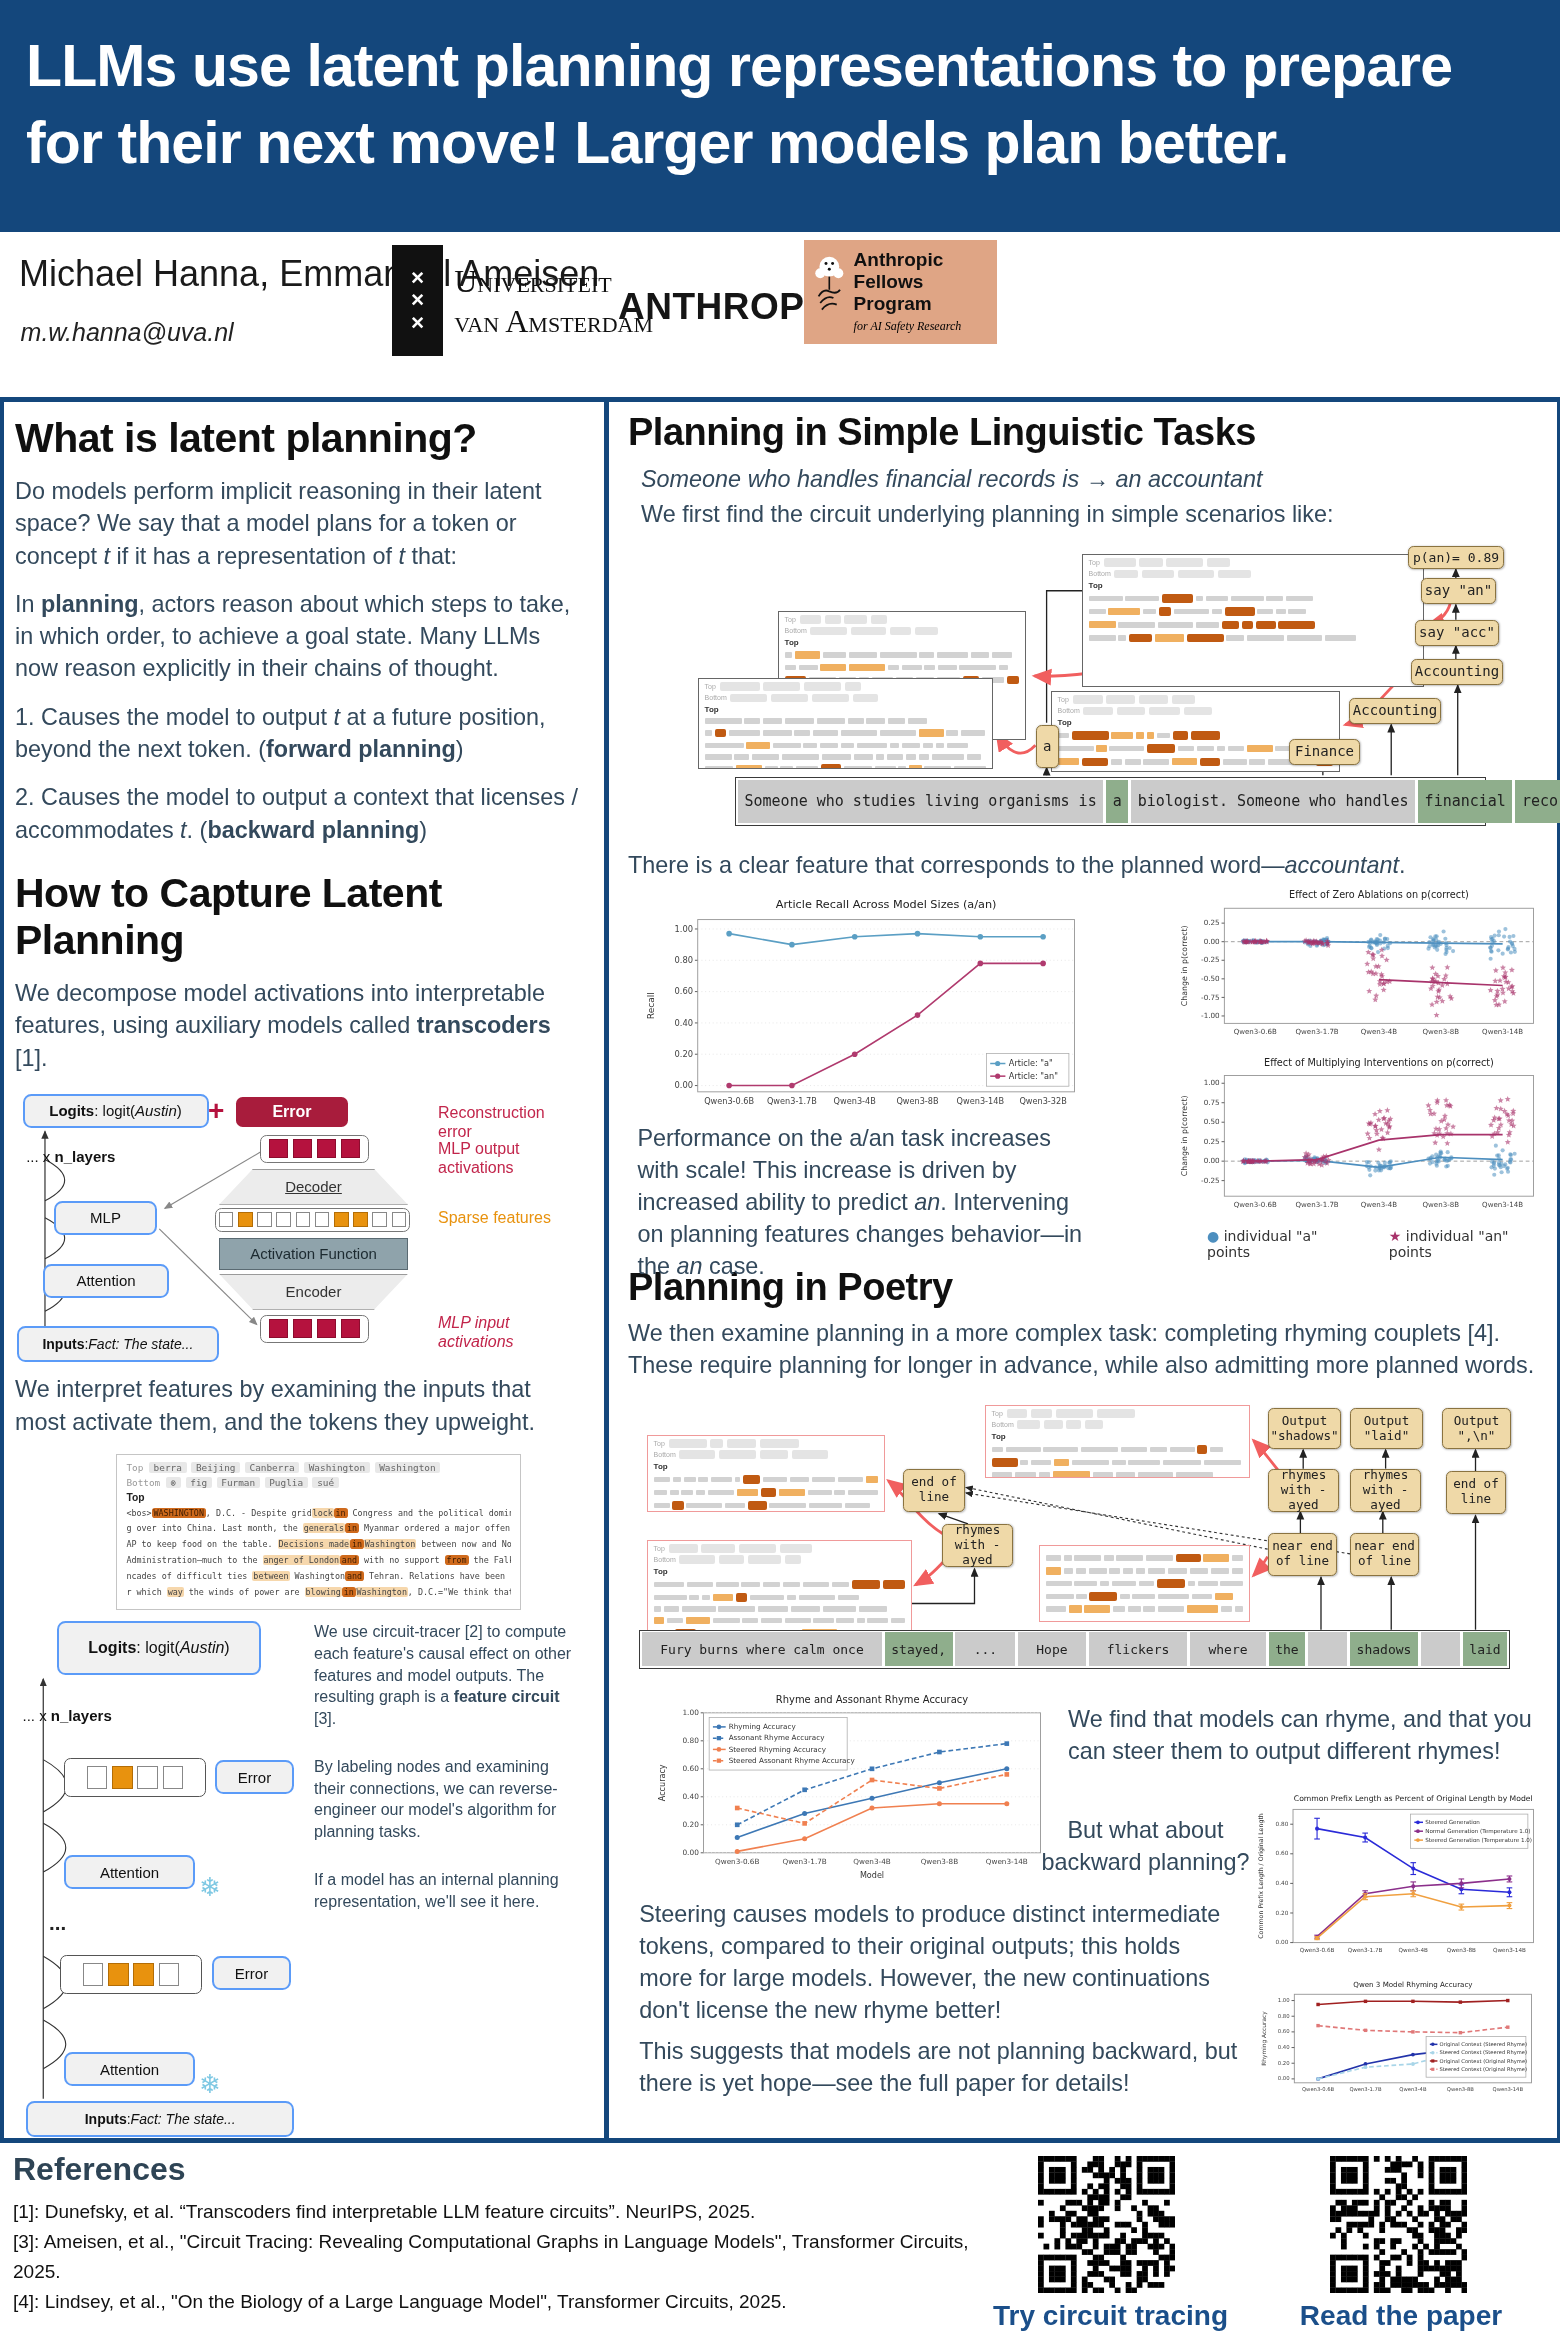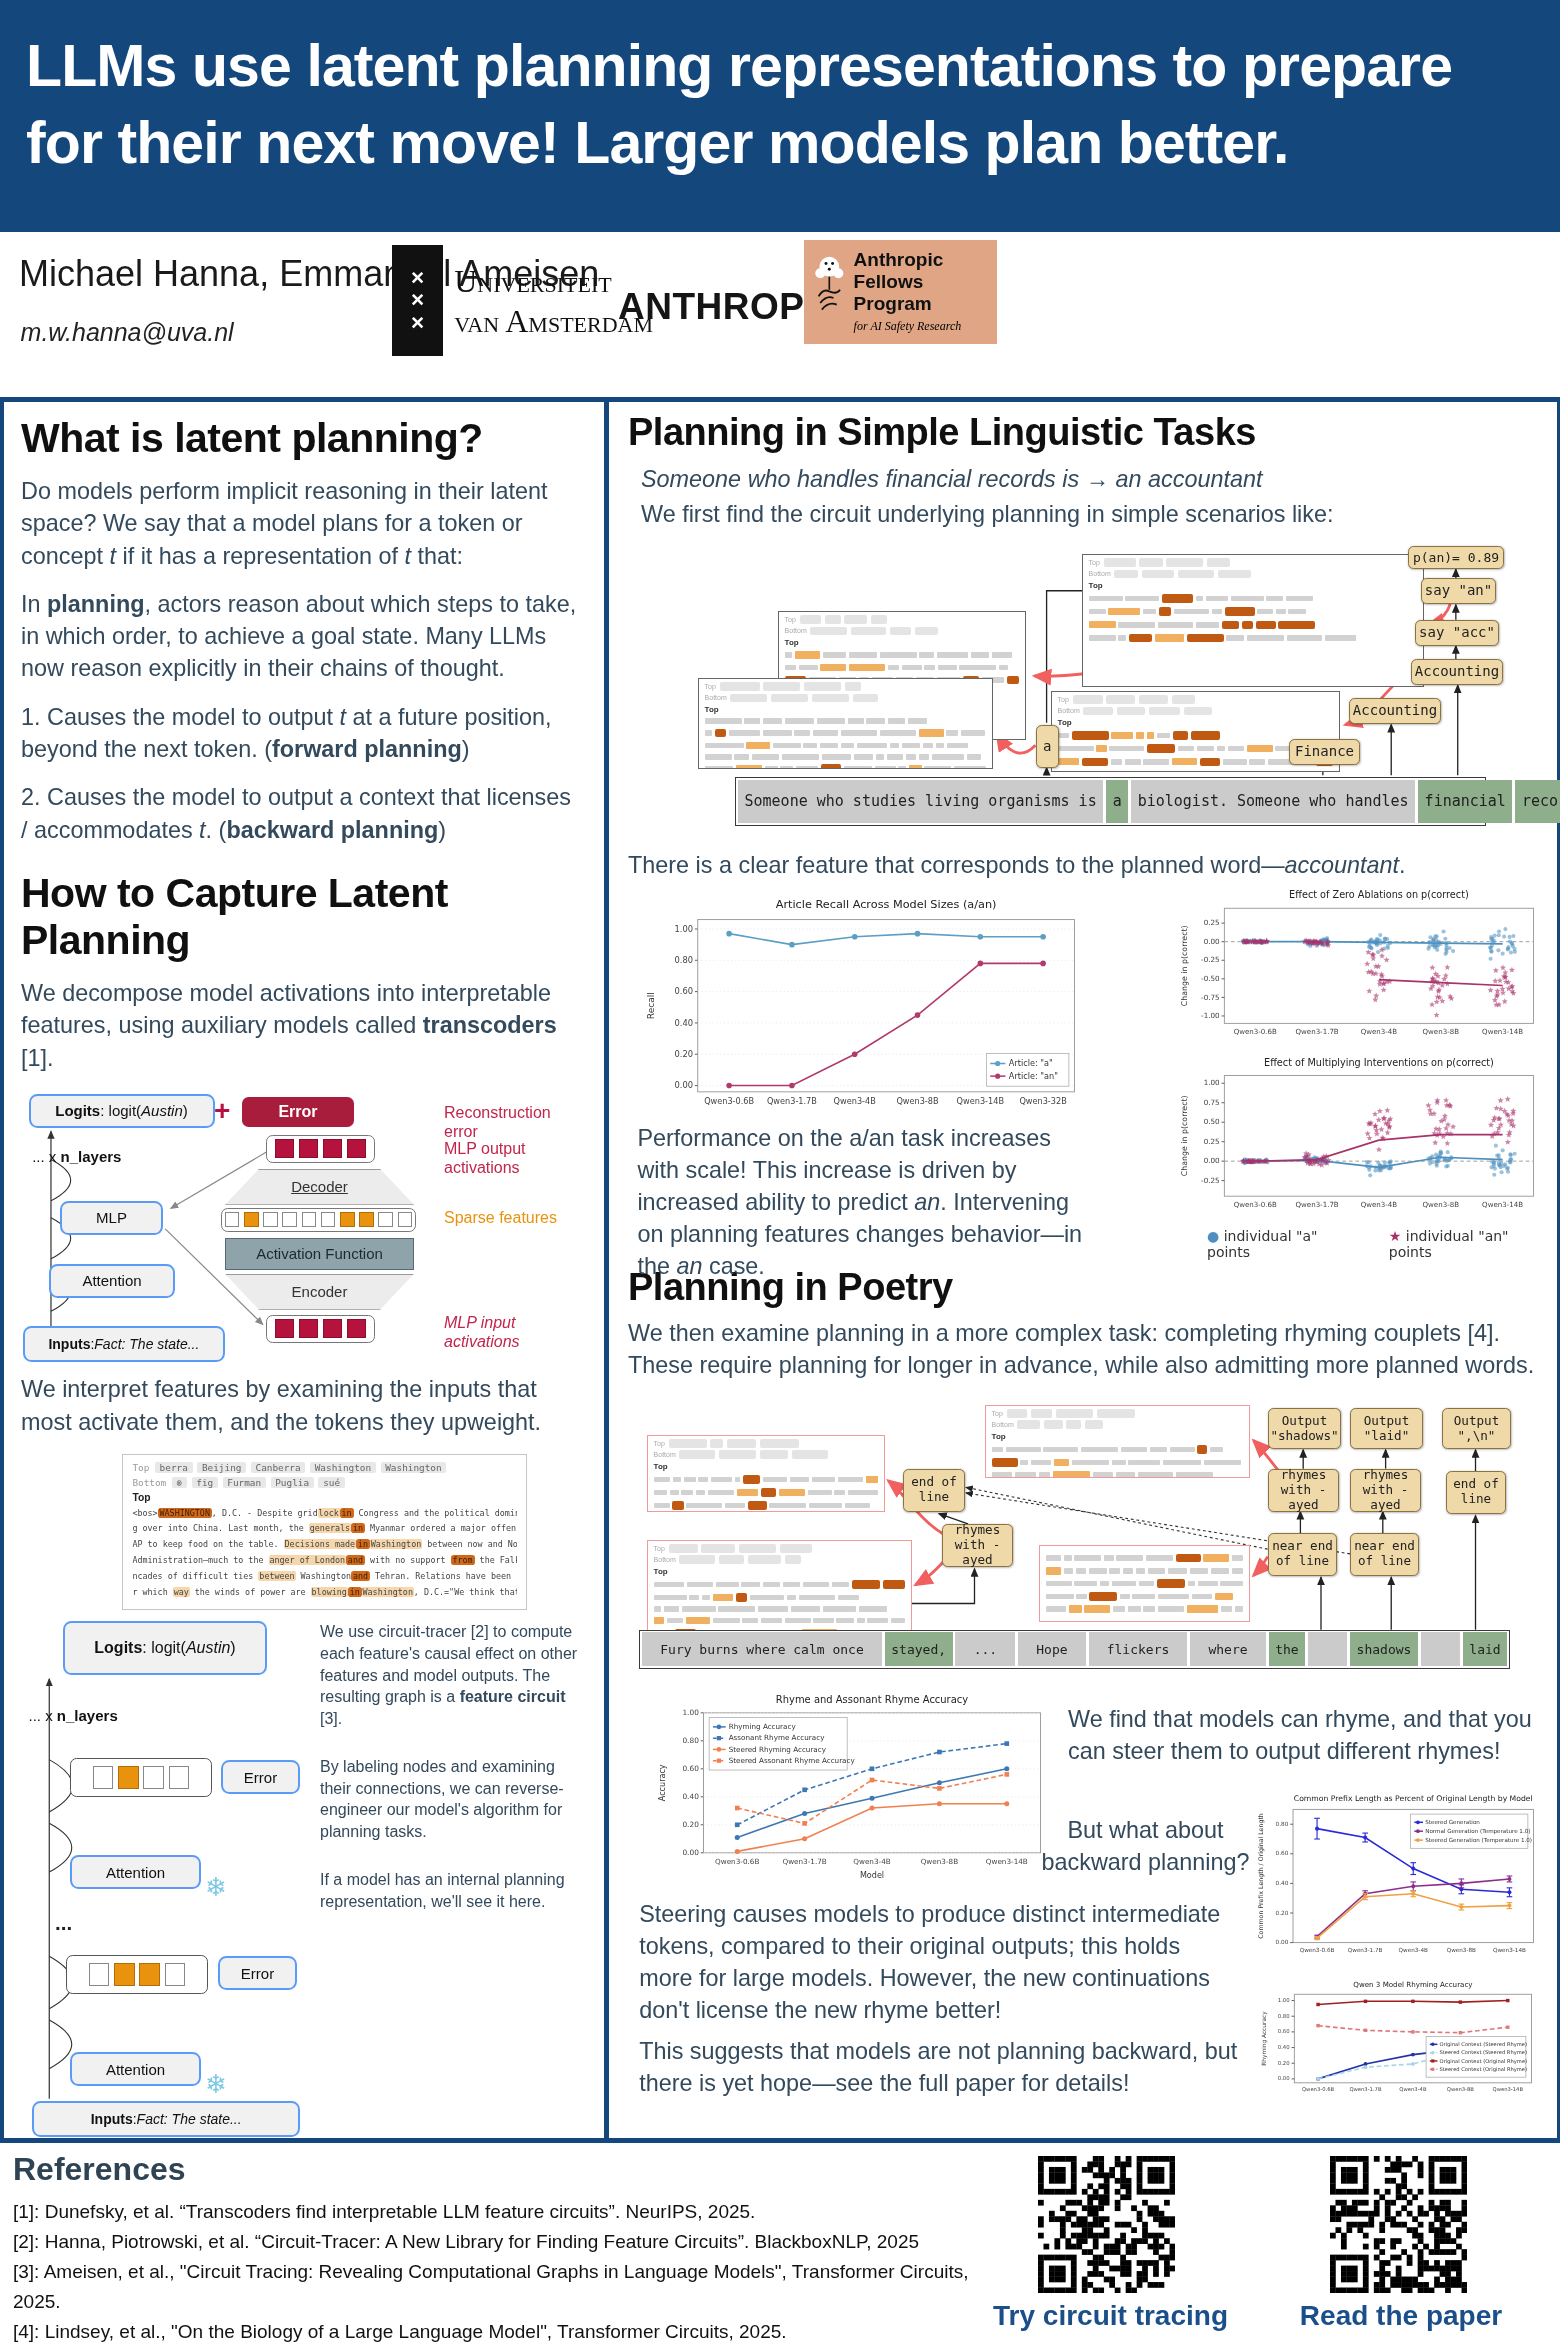--- a/index.html
+++ b/index.html
@@ -15,21 +15,21 @@
   #email{left:20.6px;top:86px;font-size:25px;color:#222;font-style:italic;}
   .uvacrest{width:51px;height:111px;background:#111;color:#fff;display:flex;flex-direction:column;align-items:center;justify-content:center;font-size:22.5px;line-height:1.0;font-weight:700;}
   .uvatext{font-family:"Liberation Serif",serif;font-variant:small-caps;font-size:32px;line-height:1.25;color:#111;}
   #anthropic-wm{font-size:37px;font-weight:800;color:#151515;letter-spacing:0.5px;}
   #fellows{width:178px;height:90px;padding:9.4px 7.5px 5.6px 7.5px;display:flex;gap:7.5px;}
   .fellows-txt{font-weight:700;font-size:19px;line-height:1.15;color:#101010;}
   .fellows-tag{font-family:"Liberation Serif",serif;font-style:italic;font-size:12px;font-weight:400;margin-top:4.7px;}
   
   .navy{background:#14477c;}
   
-  #leftcol{left:0;top:402px;width:600px;height:1736px;padding:13px 21px;box-sizing:border-box;}
+  #leftcol{left:0;top:402px;width:600px;height:1736px;padding:13px 15px;box-sizing:border-box;}
   #rightcol{left:609px;top:402px;width:952px;height:1736px;padding:9.4px 19px;box-sizing:border-box;}
   .sec{font-size:41px;font-weight:600;color:#101010;margin:0 0 13px 0;letter-spacing:-0.5px;}
   .sec2{font-size:38px;font-weight:600;color:#101010;margin:0 0 9.4px 0;letter-spacing:-0.5px;}
   .bt{font-size:23.4px;color:#33495c;line-height:1.38;margin:0 0 16px 0;}
   .bt2{font-size:23.4px;color:#33495c;line-height:1.36;margin:0 0 7.5px 0;}
   
   #tdiag{position:relative;width:563px;height:274px;margin:5.6px 0 9.4px 0;}
   .bluebox{position:absolute;border:2.8px solid #5b9bf8;border-radius:8.4px;background:#f1f1f1;font-size:15px;color:#111;display:flex;align-items:center;justify-content:center;text-align:center;padding:1.9px 5.6px;box-sizing:border-box;}
   .trap{position:absolute;background:#ececec;border:0.9px solid #9a9a9a;display:flex;align-items:center;justify-content:center;font-size:15px;color:#333;}
   .actrow{position:absolute;border:1.4px solid #777;border-radius:6.6px;background:#fff;display:flex;gap:4.7px;align-items:center;justify-content:center;padding:2.8px;box-sizing:border-box;}
@@ -1787,21 +1787,20 @@
           <text x="193.765" y="98.91250000000001" font-size="5.53" text-anchor="start" fill="#333" font-family="DejaVu Sans, sans-serif">Steered Context (Original Rhyme)</text>
         </svg></div>
     <div class="abs" style="left:11.2px;top:345px;width:600px;font-size:23.4px;color:#33495c;line-height:1.36;"><span>This suggests that models are not planning backward, but there is yet hope—see the full paper for details!</span></div>
   </div>
 </div>
 
 <div id="footer" class="abs">
   <div id="reftitle" class="abs">References</div>
   <div id="refs" class="abs">
       <div>[1]: Dunefsky, et al. “Transcoders find interpretable LLM feature circuits”. NeurIPS, 2025.</div>
-      <div>[2]: Hanna, Piotrowski, et al. “Circuit-Tracer: A New Library for Finding Feature Circuits”. BlackboxNLP, 2025</div>
       <div>[3]: Ameisen, et al., "Circuit Tracing: Revealing Computational Graphs in Language Models", Transformer Circuits, 2025.</div>
       <div>[4]: Lindsey, et al., "On the Biology of a Large Language Model", Transformer Circuits, 2025.</div>
     </div>
   <div class="abs" style="left:1038px;top:13px;"><svg width="137" height="137" viewBox="0 0 146 146">
         <rect x="0" y="0" width="146" height="146" fill="#fff"></rect>
         <rect x="0" y="0" width="6.14" height="6.14" fill="#000"></rect>
         <rect x="5.84" y="0" width="6.14" height="6.14" fill="#000"></rect>
         <rect x="11.68" y="0" width="6.14" height="6.14" fill="#000"></rect>
         <rect x="17.52" y="0" width="6.14" height="6.14" fill="#000"></rect>
         <rect x="23.36" y="0" width="6.14" height="6.14" fill="#000"></rect>

